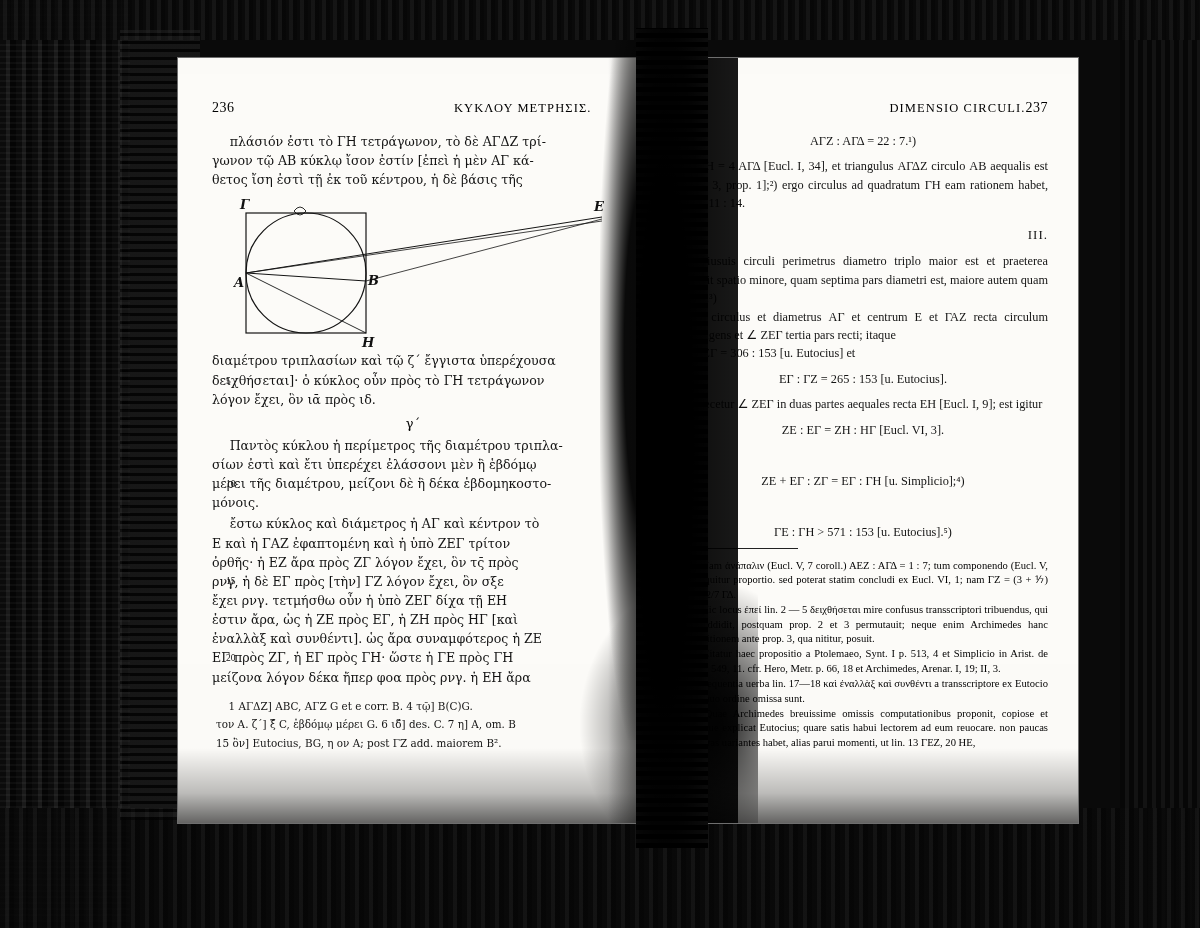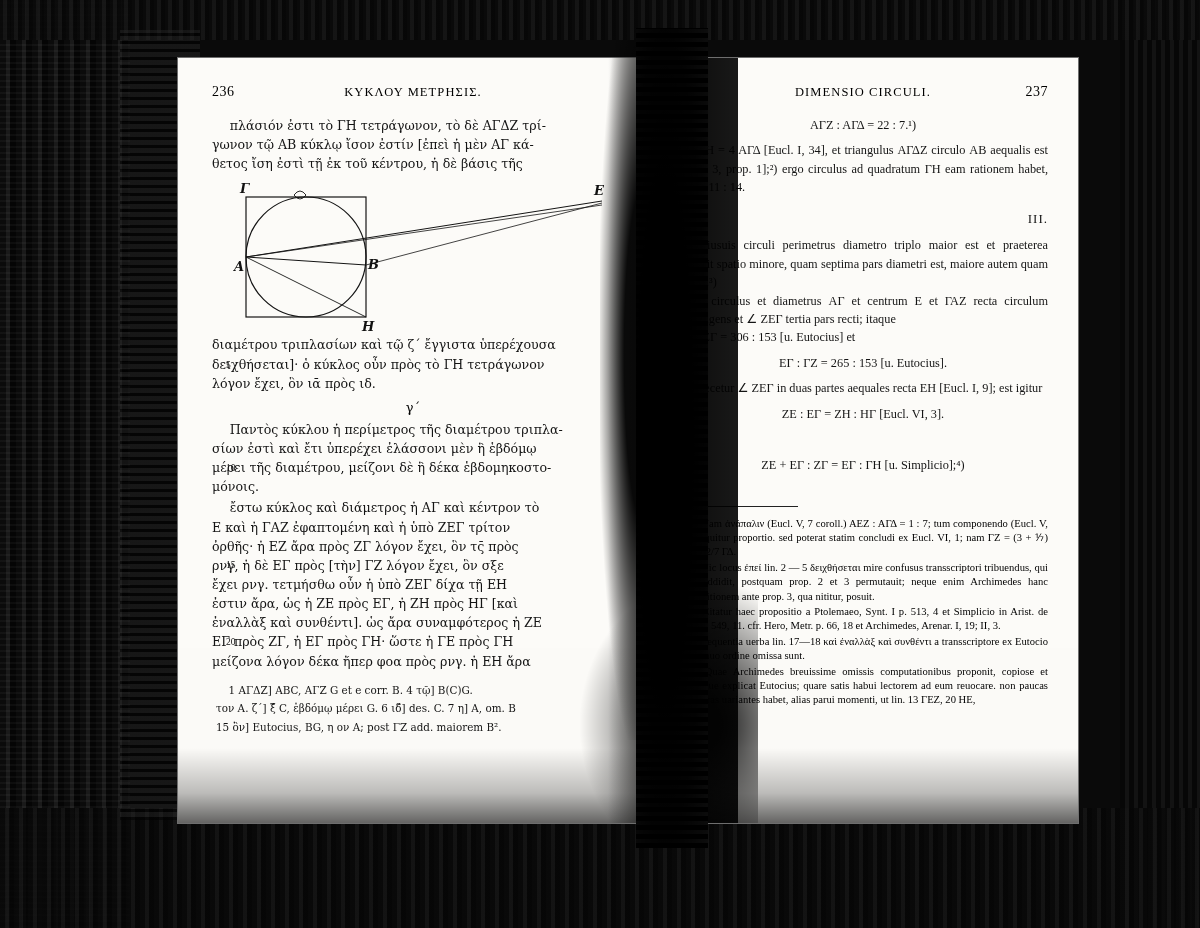--- a/index.html
+++ b/index.html
@@ -65,21 +65,21 @@
   
   .book {
     position: absolute;
     left: 178px; top: 58px;
     width: 900px; height: 765px;
     background: #fbfaf7;
     box-shadow: 0 0 0 1px #6e6e6e;
   }
   .page-sheet {
     position: absolute;
-    top: 0; height: 590px;
+    top: 16px; height: 590px;
     background: #fcfbf8;
   }
   .page-left { left: 0; width: 470px; }
   .page-right { left: 470px; width: 430px; }
   .page-inner {
     position: absolute;
     inset: 0;
     padding: 26px 34px 18px 34px;
     box-sizing: border-box;
   }
@@ -103,21 +103,21 @@
   .runhead {
     display: flex;
     align-items: baseline;
     font-size: 13px;
     letter-spacing: .5px;
     margin-bottom: 16px;
   }
   .runhead .folio { font-size: 14px; }
   .runhead .title {
     flex: 1;
-    text-align: center;
+    text-align: right;
     font-variant: small-caps;
     letter-spacing: 1.1px;
     font-size: 12.5px;
   }
   .runhead.right .folio { text-align: right; }
   
   .gk {
     font-family: "DejaVu Serif", serif;
     font-size: 12.6px;
     line-height: 1.52;
@@ -292,20 +292,21 @@
 
           <p>Cuiusuis circuli perimetrus diametro triplo maior est et praeterea excedit spatio minore, quam septima pars diametri est, maiore autem quam 10/71.³)</p>
           <p>sit circulus et diametrus ΑΓ et centrum Ε et ΓΑΖ recta circulum contingens et ∠ ΖΕΓ tertia pars recti; itaque</p>
           <p class="noind">ΕΖ : ΖΓ = 306 : 153 [u. Eutocius] et</p>
           <p class="centered">ΕΓ : ΓΖ = 265 : 153 [u. Eutocius].</p>
           <p class="noind">iam secetur ∠ ΖΕΓ in duas partes aequales recta ΕΗ [Eucl. I, 9]; est igitur</p>
           <p class="centered">ΖΕ : ΕΓ = ΖΗ : ΗΓ [Eucl. VI, 3].</p>
           <p class="noind" style="margin-left:-26px">itaque</p>
           <p class="centered">ΖΕ + ΕΓ : ΖΓ = ΕΓ : ΓΗ [u. Simplicio];⁴)</p>
           <p class="noind" style="margin-left:-26px">quare</p>
+          <p class="centered">ΓΕ : ΓΗ &gt; 571 : 153 [u. Eutocius].⁵)</p>
         </div>
 
         <div class="rule"></div>
 
         <div class="notes">
           <p>1) Nam ἀνάπαλιν (Eucl. V, 7 coroll.) ΑΕΖ : ΑΓΔ = 1 : 7; tum componendo (Eucl. V, 18) sequitur proportio. sed poterat statim concludi ex Eucl. VI, 1; nam ΓΖ = (3 + ⅐) ΓΔ = 22/7 ΓΔ.</p>
           <p>2) Hic locus ἐπεί lin. 2 — 5 δειχθήσεται mire confusus transscriptori tribuendus, qui eum addidit, postquam prop. 2 et 3 permutauit; neque enim Archimedes hanc propositionem ante prop. 3, qua nititur, posuit.</p>
           <p>3) Citatur haec propositio a Ptolemaeo, Synt. I p. 513, 4 et Simplicio in Arist. de cael. p. 549, 11. cfr. Hero, Metr. p. 66, 18 et Archimedes, Arenar. I, 19; II, 3.</p>
           <p>4) Sequentia uerba lin. 17—18 καὶ ἐναλλὰξ καὶ συνθέντι a transscriptore ex Eutocio huc prauo ordine omissa sunt.</p>
           <p>5) Quae Archimedes breuissime omissis computationibus proponit, copiose et perspicue explicat Eutocius; quare satis habui lectorem ad eum reuocare. non paucas scripturas uariantes habet, alias parui momenti, ut lin. 13 ΓΕΖ, 20 ΗΕ,</p>

